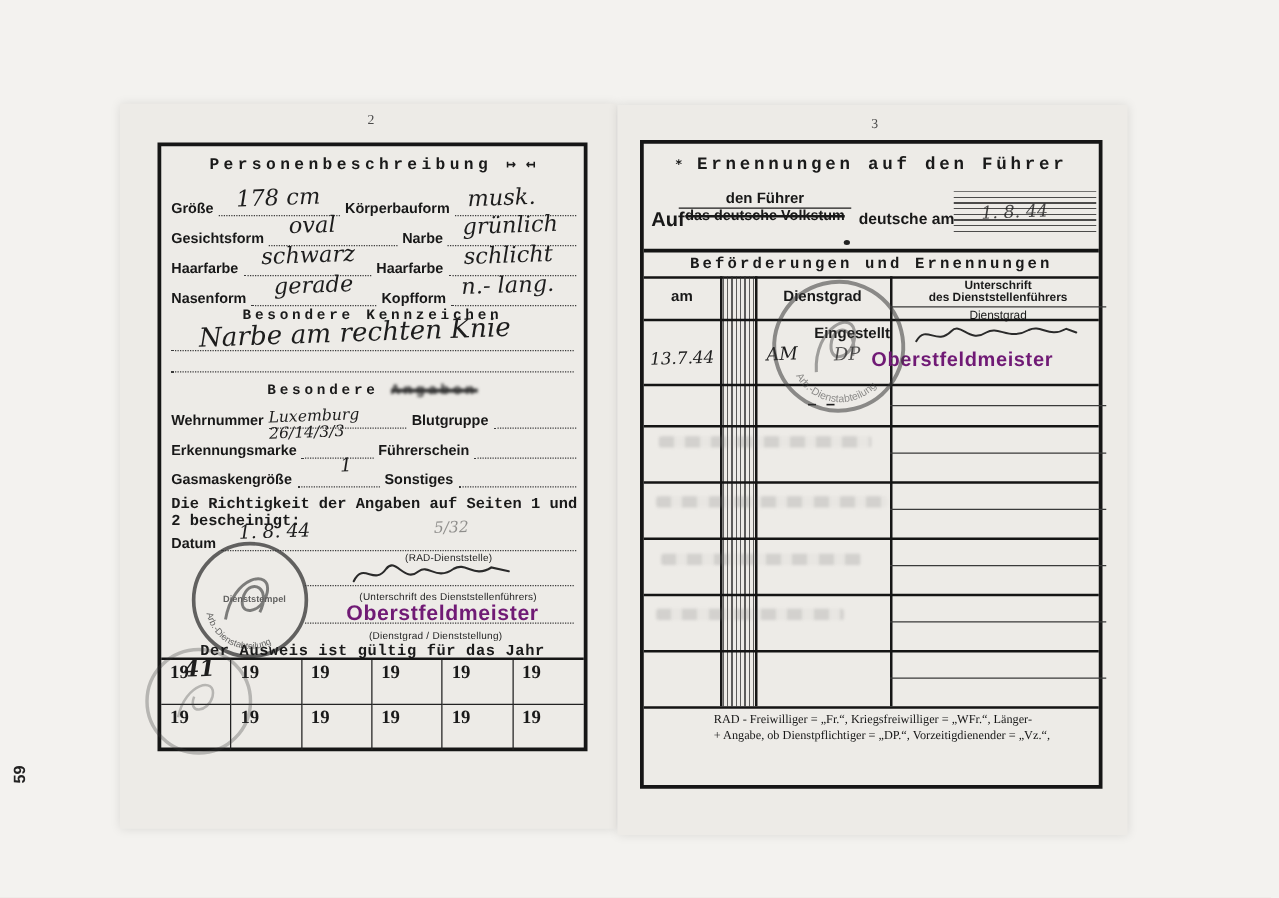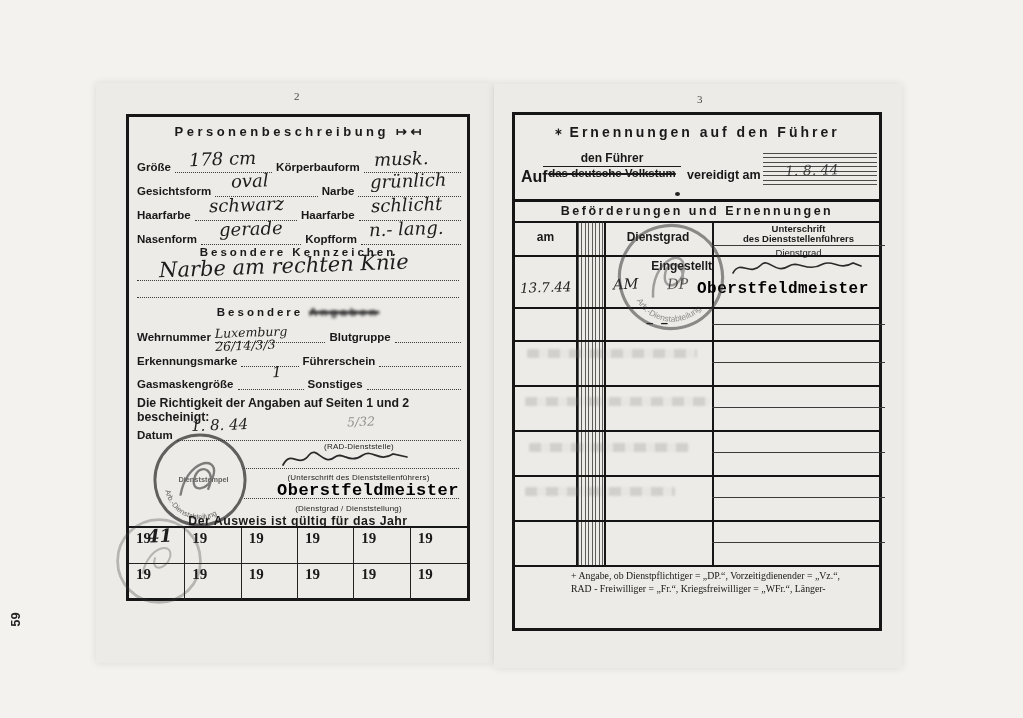--- a/index.html
+++ b/index.html
@@ -19,37 +19,37 @@
   .pagenum { position:absolute; font-size:11px; color:#4a4a4a; font-family:"Liberation Serif",serif; }
   .margin-note { position:absolute; left:8px; top:612px; font-size:13px; font-weight:bold;
                  transform:rotate(-90deg); color:#222; }
 
   .frame { position:absolute; border:3px solid #161616; background:transparent; }
   .frame-left  { left:126px; top:114px; width:344px; height:487px; }
   .frame-right { left:512px; top:112px; width:370px; height:519px; }
 
   .abs { position:absolute; }
   .ctr { text-align:center; }
-  .serifb { font-family:Liberation Sans, sans-serif; font-weight:bold; }
+  .serifb { font-family:Liberation Mono, monospace; font-weight:bold; }
   .lbl { font-size:11.5px; font-weight:600; color:#181818; white-space:nowrap; }
   .fill { flex:1 1 auto; border-bottom:1.5px dotted #3c3c3c; height:17px; min-width:8px; position:relative; }
   .dotline { border-bottom:1.5px dotted #3c3c3c; }
   .caption { font-size:8px; color:#222; white-space:nowrap; letter-spacing:.2px; }
 
   .hw { font-family:"DejaVu Serif",serif; font-style:italic; color:#1d1d1d;
         display:inline-block; transform:rotate(-2deg); line-height:1; }
   .hw-big { font-size:18px; }
   .hw-med { font-size:15px; }
   .hw-sm  { font-size:12.5px; }
   .faint { opacity:.45; }
 
   .fieldrow { display:flex; align-items:flex-end; gap:4px; height:24px; }
   .smudge { filter:blur(1.4px); text-decoration:line-through; text-decoration-thickness:3px; color:#2e2e2e; }
 
-  .fraktur { font-family:Liberation Mono, monospace; font-weight:bold; letter-spacing:.5px; color:#000000; }
+  .fraktur { font-family:Liberation Sans, sans-serif; font-weight:bold; letter-spacing:.5px; color:#701a75; }
 
   .yeargrid { position:absolute; left:0; right:0; top:409px; height:72px;
               display:grid; grid-template-columns:repeat(6,1fr); grid-template-rows:36px 36px;
               border-top:2px solid #161616; }
   .ycell { border-right:1px solid #222; border-bottom:1px solid #222;
            font-family:"Liberation Serif",serif; font-weight:bold; font-size:15px;
            padding:2px 0 0 7px; position:relative; }
   .ycell:nth-child(6n) { border-right:none; }
   .ycell:nth-child(n+7) { border-bottom:none; }
 
@@ -231,21 +231,21 @@
     <div class="abs ctr serifb" style="top:9px; left:0; right:0; font-size:14px; letter-spacing:3px;">
       <span style="font-size:10px; letter-spacing:0; vertical-align:2px;">∗</span>
       <span>Ernennungen auf den Führer</span>
     </div>
 
     <div class="abs lbl" style="top:53px; left:6px; font-size:16px;">Auf</div>
     <div class="abs" style="top:36px; left:28px; width:138px;">
       <div class="ctr lbl" style="font-size:12px; border-bottom:1.5px solid #1c1c1c; padding-bottom:1px;">den Führer</div>
       <div class="ctr lbl" style="font-size:11.5px; text-decoration:line-through; text-decoration-thickness:1.5px; white-space:nowrap;">das deutsche Volkstum</div>
     </div>
-    <div class="abs lbl" style="top:53px; left:172px; font-size:12.5px;">vereidigt am</div>
+    <div class="abs lbl" style="top:53px; left:172px; font-size:12.5px;">deutsche am</div>
     <div class="abs hatch-h" style="top:38px; left:248px; width:114px; height:34px;">
       <span class="hw abs" style="left:22px; top:10px; font-size:14px; opacity:.8;">1. 8. 44</span>
     </div>
     <div class="abs" style="top:77px; left:160px; width:5px; height:4px; background:#222; border-radius:50%;"></div>
 
     <div class="thick-h" style="top:84px; height:2.5px;"></div>
     <div class="abs ctr serifb" style="top:89px; left:0; right:0; font-size:12.5px; letter-spacing:2.5px;">Beförderungen und Ernennungen</div>
 
     <div class="thick-h" style="top:106px;"></div>
     <div class="hatch-v abs" style="top:106px; left:63px; width:26px; height:344px;"></div>
@@ -293,18 +293,18 @@
     <svg class="stamp" style="top:106px; left:100px; opacity:.55; transform:rotate(-14deg);" width="112" height="112" viewBox="0 0 100 100">
       <circle cx="50" cy="50" r="46" fill="none" stroke="currentColor" stroke-width="2.8"></circle>
       <path d="M30,64 C36,32 68,26 63,45 C59,61 38,62 46,45 C52,33 67,41 58,59" fill="none" stroke="currentColor" stroke-width="2.2" opacity=".8"></path>
       <defs>
           <path id="arcR" d="M14,54 A36,36 0 0 0 86,54"></path>
         </defs>
       <text font-size="7.5" font-family="Liberation Sans" fill="currentColor"><textPath href="#arcR" startOffset="8%">Arb.-Dienstabteilung</textPath></text>
     </svg>
 
     <div class="abs" style="top:450px; left:0; right:0; bottom:0; border-top:2.5px solid #141414; padding:3px 8px 2px 10px;">
+      <div class="abbr abbr-ind">RAD - Freiwilliger = „Fr.“, Kriegsfreiwilliger = „WFr.“, Länger-</div>
       <div class="abbr abbr-ind">+ Angabe, ob Dienstpflichtiger = „DP.“, Vorzeitigdienender = „Vz.“,</div>
-      <div class="abbr abbr-ind">RAD - Freiwilliger = „Fr.“, Kriegsfreiwilliger = „WFr.“, Länger-</div>
     </div>
   </div>
 
 </div>
 
 </body></html>

